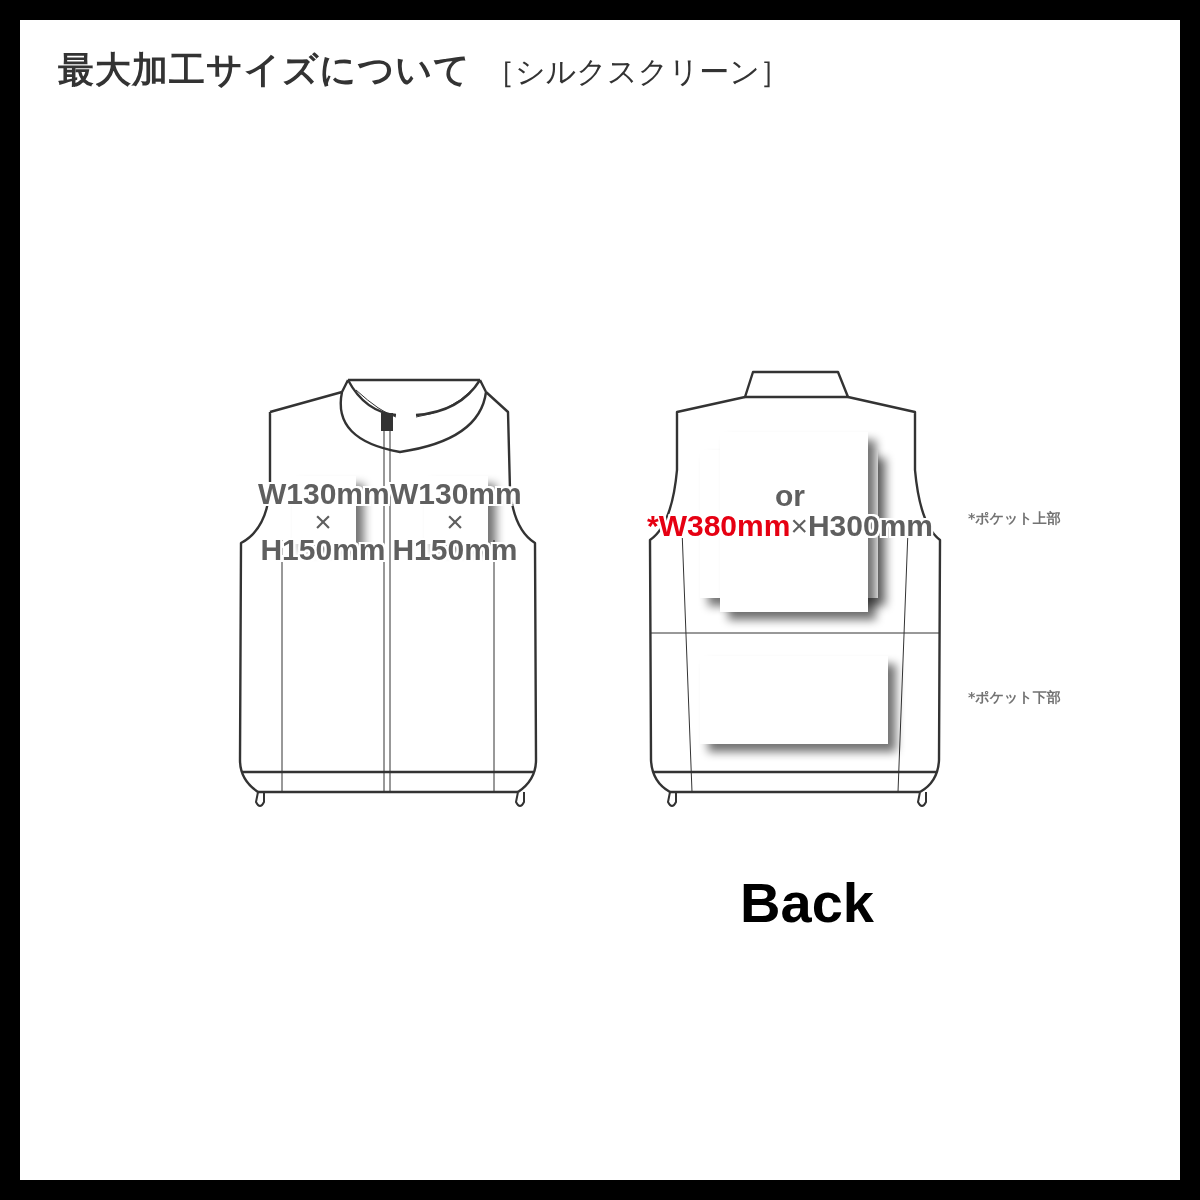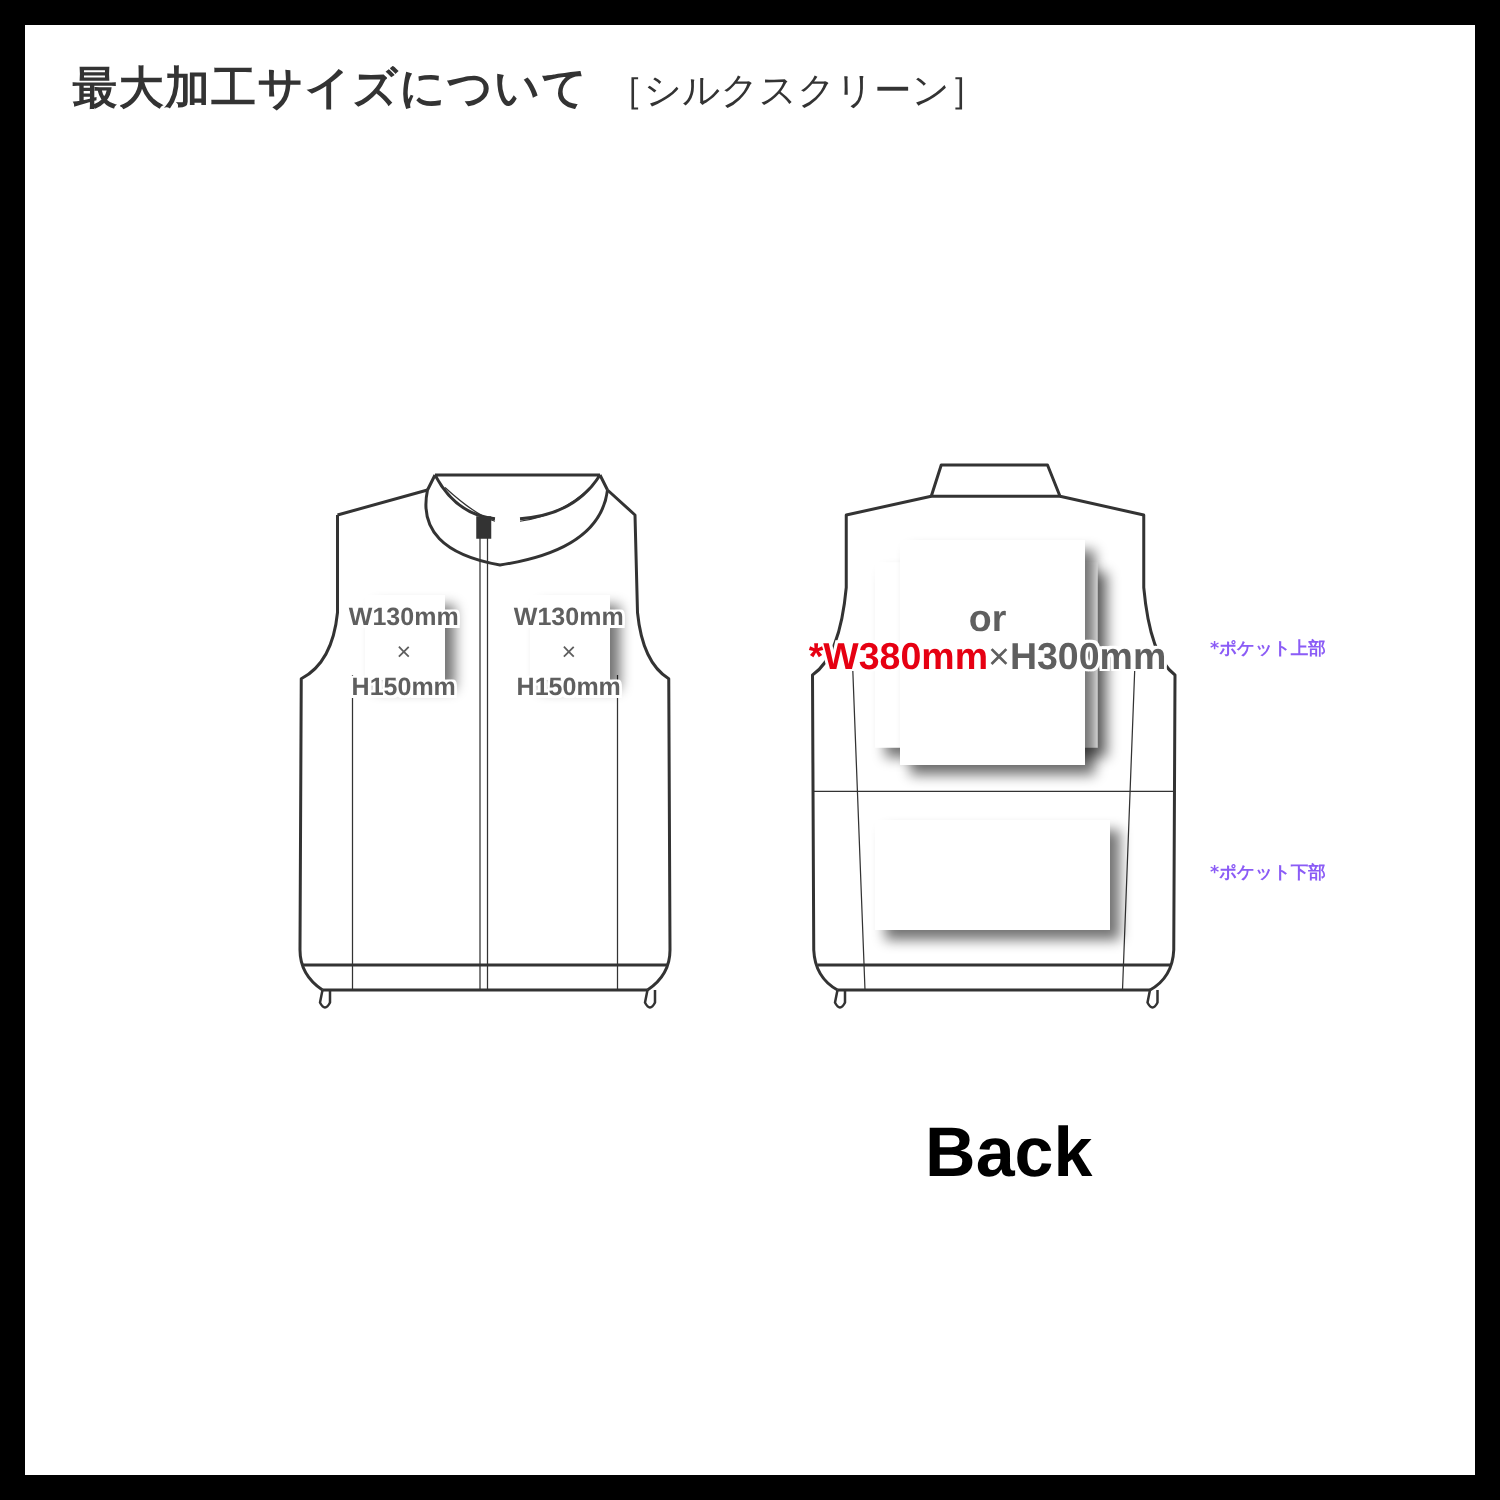--- a/index.html
+++ b/index.html
@@ -44,28 +44,28 @@
     font-weight: bold;
     color: #5f5f5f;
     text-align: center;
     white-space: nowrap;
     text-shadow:
       -2px -2px 0 #fff, 2px -2px 0 #fff, -2px 2px 0 #fff, 2px 2px 0 #fff,
       0 -2px 0 #fff, 0 2px 0 #fff, -2px 0 0 #fff, 2px 0 0 #fff;
   }
   .dim .times { font-weight: normal; }
   .dim .red { color: #e60012; }
-  .front-dim { font-size: 20px; line-height: 28px; }
+  .front-dim { font-size: 30px; line-height: 28px; }
   .back-dim { font-size: 30px; line-height: 30px; }
   .note {
     position: absolute;
     font-family: "DejaVu Sans", sans-serif;
     font-weight: bold;
     font-size: 14px;
-    color: #8b5cf6;
+    color: #737373;
     white-space: nowrap;
   }
   .view-label {
     position: absolute;
     font-family: "Liberation Sans", sans-serif;
     font-weight: bold;
     font-size: 56px;
     color: #000;
     text-align: center;
     width: 300px;
@@ -168,16 +168,16 @@
   <div class="dim back-dim" style="left:600px; top:461px; width:340px;">
     <div>or</div>
     <div>
       <span class="red">*W380mm</span><span class="times">×</span><span>H300mm</span>
     </div>
   </div>
   <div class="note" style="left:948px; top:490px;">*ポケット上部</div>
 
   <div class="note" style="left:948px; top:669px;">*ポケット下部</div>
 
-  <div class="view-label" style="left:637px; top:850px;margin-top:19px;">Back</div>
+  <div class="view-label" style="left:637px; top:850px;">Back</div>
 
 
 </div>
 
 </body></html>

